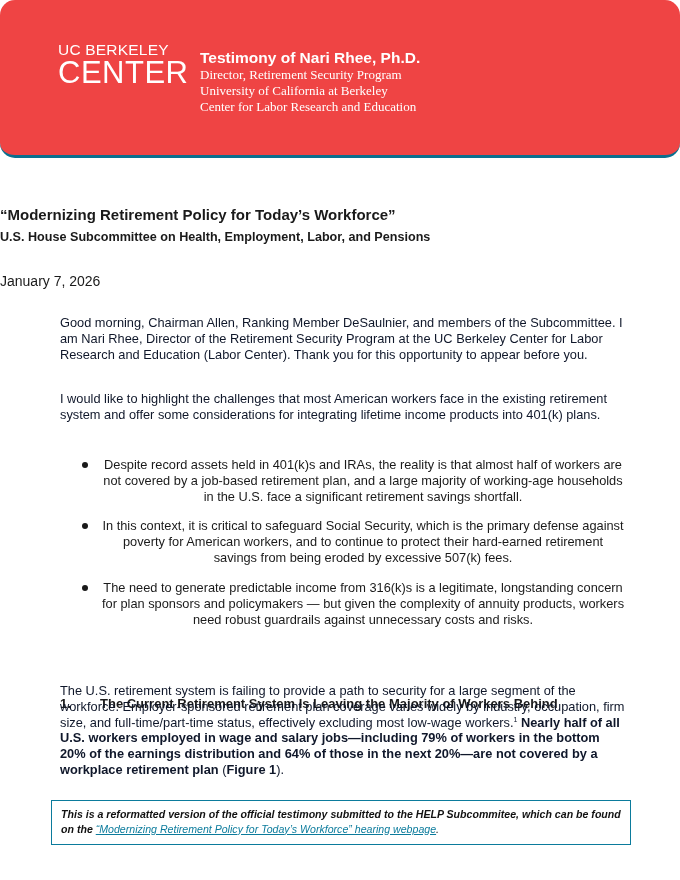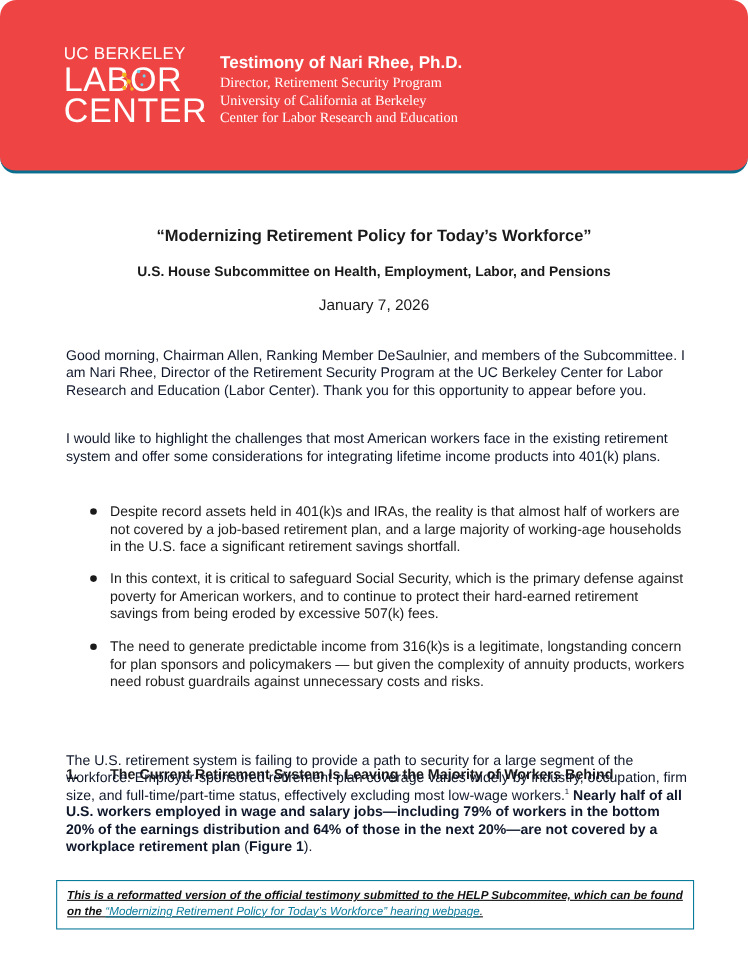--- a/index.html
+++ b/index.html
@@ -14,73 +14,58 @@
   }
   .logo { position: absolute; left: 58px; top: 41px; color: #ffffff; }
   .logo .uc { font-family: "Liberation Sans", sans-serif; font-size: 15.5px; letter-spacing: 0.2px; line-height: 18px; font-weight: normal; }
   .logo .big { font-family: "Liberation Sans", sans-serif; font-size: 31px; line-height: 28px; letter-spacing: 0.5px; font-weight: normal; position: relative; }
   .logo .o-mark { position: absolute; left: 49px; top: 2px; width: 34px; height: 26px; }
 
   .header-text { position: absolute; left: 200px; top: 48px; color: #ffffff; }
   .header-text .name { font-family: "Liberation Sans", sans-serif; font-weight: bold; font-size: 15.5px; line-height: 19px; }
   .header-text .line { font-family: Liberation Serif, serif; font-size: 13px; line-height: 15.8px; }
 
-  .title-block { position: absolute; left: 0; top: 205px; width: 680px; text-align: center; }
+  .title-block { position: absolute; left: 0; top: 205px; width: 680px; }
   .title-block .title { font-family: "Liberation Sans", sans-serif; font-weight: bold; font-size: 15px; line-height: 20px; }
-  .title-block .subtitle { font-family: "Liberation Sans", sans-serif; font-weight: bold; font-size: 12.6px; line-height: 18px; margin-top: 13px; }
-  .title-block .date { font-family: "Liberation Sans", sans-serif; font-size: 14px; line-height: 18px; margin-top: 12px; }
+  .title-block .subtitle { font-family: "Liberation Sans", sans-serif; font-weight: bold; font-size: 12.6px; line-height: 18px; margin-top: 3px; }
+  .title-block .date { font-family: "Liberation Sans", sans-serif; font-size: 14px; line-height: 18px; margin-top: 26px; }
 
   .body-text { position: absolute; left: 60px; width: 565px; font-family: "Liberation Sans", sans-serif; font-size: 12.8px; line-height: 15.8px; color: #0f172a; }
   .p1 { top: 315px; }
   .p2 { top: 391px; }
 
   .bullets { position: absolute; left: 76px; width: 550px; font-family: "Liberation Sans", sans-serif; font-size: 12.8px; line-height: 15.8px; }
-  .bullet { position: relative; padding-left: 24px; }
+  .bullet { position: relative; padding-left: 24px; text-align: center; }
   .bullet .dot { position: absolute; left: 6px; top: 5px; width: 6px; height: 6px; border-radius: 50%; background: #1a1a1a; }
   .b1 { top: 457px; }
   .b2 { top: 518px; }
   .b3 { top: 580px; }
 
   .section-heading { position: absolute; left: 60px; top: 652px; font-family: "Liberation Sans", sans-serif; font-weight: bold; font-size: 13px; line-height: 16px; margin-top: 44px; }
   .section-heading .num { display: inline-block; width: 40px; }
 
   .p3 { top: 683px; }
   .p3 b { font-weight: bold; }
   .p3 sup { font-size: 7px; vertical-align: super; line-height: 0; }
 
   .note-box {
     position: absolute; left: 51px; top: 800px; width: 580px; height: 45px;
     border: 1px solid #0b7b9c;
     padding: 6px 9px;
-    font-family: "Liberation Sans", sans-serif; font-style: italic; font-size: 10.6px; line-height: 14.5px; color: #111; text-decoration: underline;
+    font-family: "Liberation Sans", sans-serif; font-style: italic; font-size: 10.6px; line-height: 14.5px; color: #111;
   }
   .note-box .strong { font-weight: bold; }
   .note-box a { color: #0b7b9c; text-decoration: underline; }
 </style>
 </head>
 <body>
 
 <div class="header">
   <div class="logo">
     <div class="uc">UC BERKELEY</div>
-    <div class="big">
-      <span>LABOR</span>
-      <svg class="o-mark" viewBox="0 0 34 26">
-        <circle cx="6" cy="7" r="2.2" fill="#f2b31b"></circle>
-        <circle cx="10" cy="13" r="2" fill="#f2b31b"></circle>
-        <circle cx="6" cy="19" r="1.8" fill="#f2b31b"></circle>
-        <circle cx="13" cy="20" r="1.6" fill="#f2b31b"></circle>
-        <line x1="6" y1="7" x2="10" y2="13" stroke="#f2b31b" stroke-width="0.8"></line>
-        <line x1="10" y1="13" x2="6" y2="19" stroke="#f2b31b" stroke-width="0.8"></line>
-        <line x1="10" y1="13" x2="13" y2="20" stroke="#f2b31b" stroke-width="0.8"></line>
-        <circle cx="19" cy="4" r="1.6" fill="#6fd0ea"></circle>
-        <circle cx="24" cy="8" r="1.4" fill="#6fd0ea"></circle>
-        <circle cx="22" cy="16" r="1.3" fill="#6fd0ea"></circle>
-      </svg>
-    </div>
     <div class="big">CENTER</div>
   </div>
 
   <div class="header-text">
     <div class="name">Testimony of Nari Rhee, Ph.D.</div>
     <div class="line">Director, Retirement Security Program</div>
     <div class="line">University of California at Berkeley</div>
     <div class="line">Center for Labor Research and Education</div>
   </div>
 </div>

